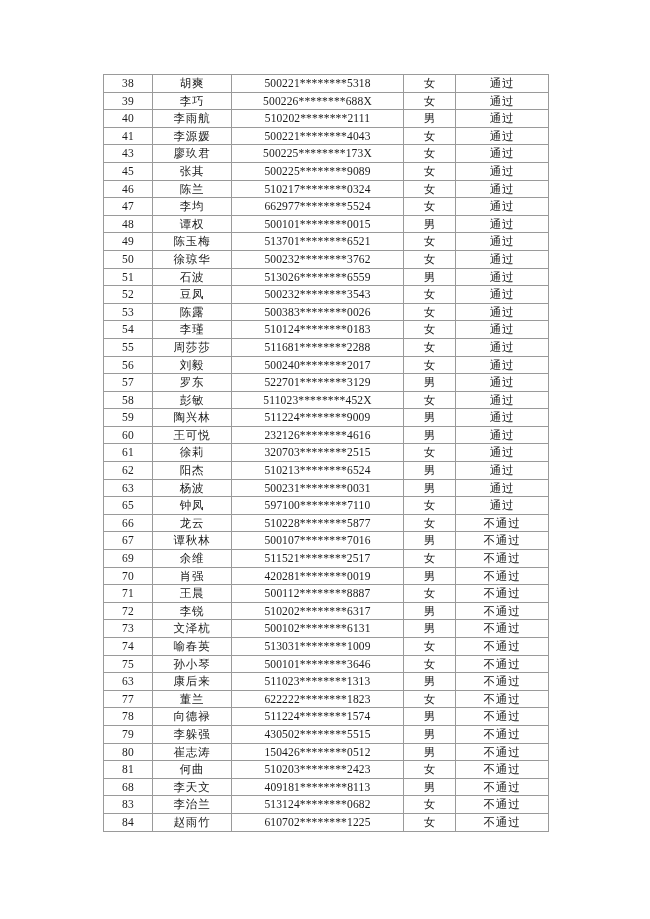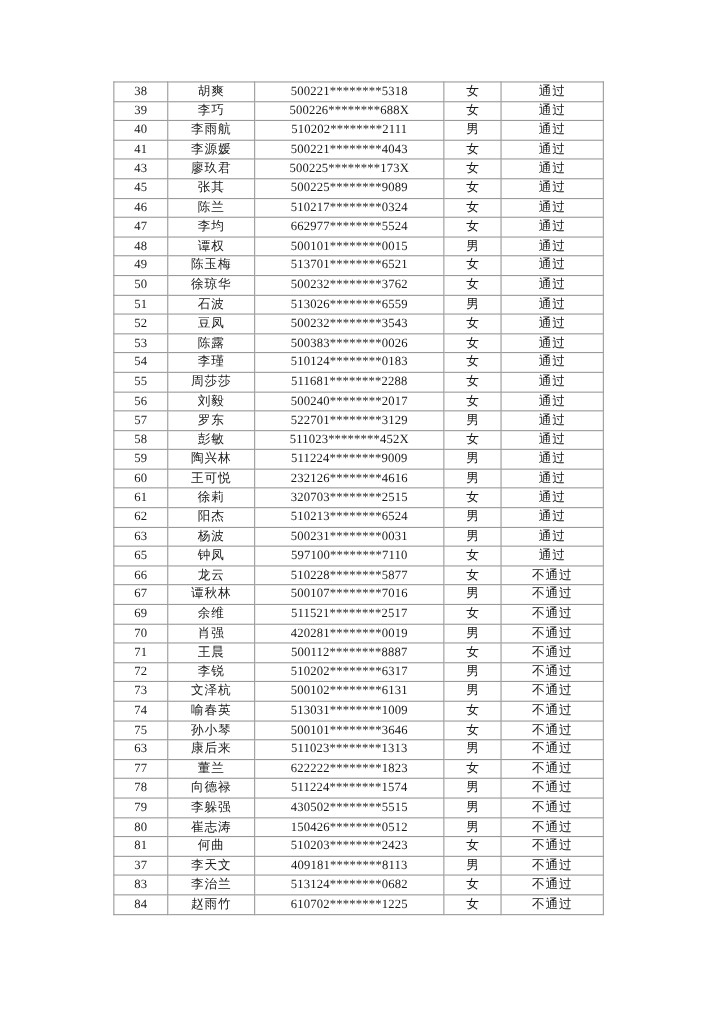--- a/index.html
+++ b/index.html
@@ -358,21 +358,21 @@
             <td class="cell-result">不通过</td>
           </tr>
           <tr>
             <td class="cell-index">81</td>
             <td class="cell-name">何曲</td>
             <td class="cell-id">510203********2423</td>
             <td class="cell-gender">女</td>
             <td class="cell-result">不通过</td>
           </tr>
           <tr>
-            <td class="cell-index">37</td>
+            <td class="cell-index">68</td>
             <td class="cell-name">李天文</td>
             <td class="cell-id">409181********8113</td>
             <td class="cell-gender">男</td>
             <td class="cell-result">不通过</td>
           </tr>
           <tr>
             <td class="cell-index">83</td>
             <td class="cell-name">李治兰</td>
             <td class="cell-id">513124********0682</td>
             <td class="cell-gender">女</td>

